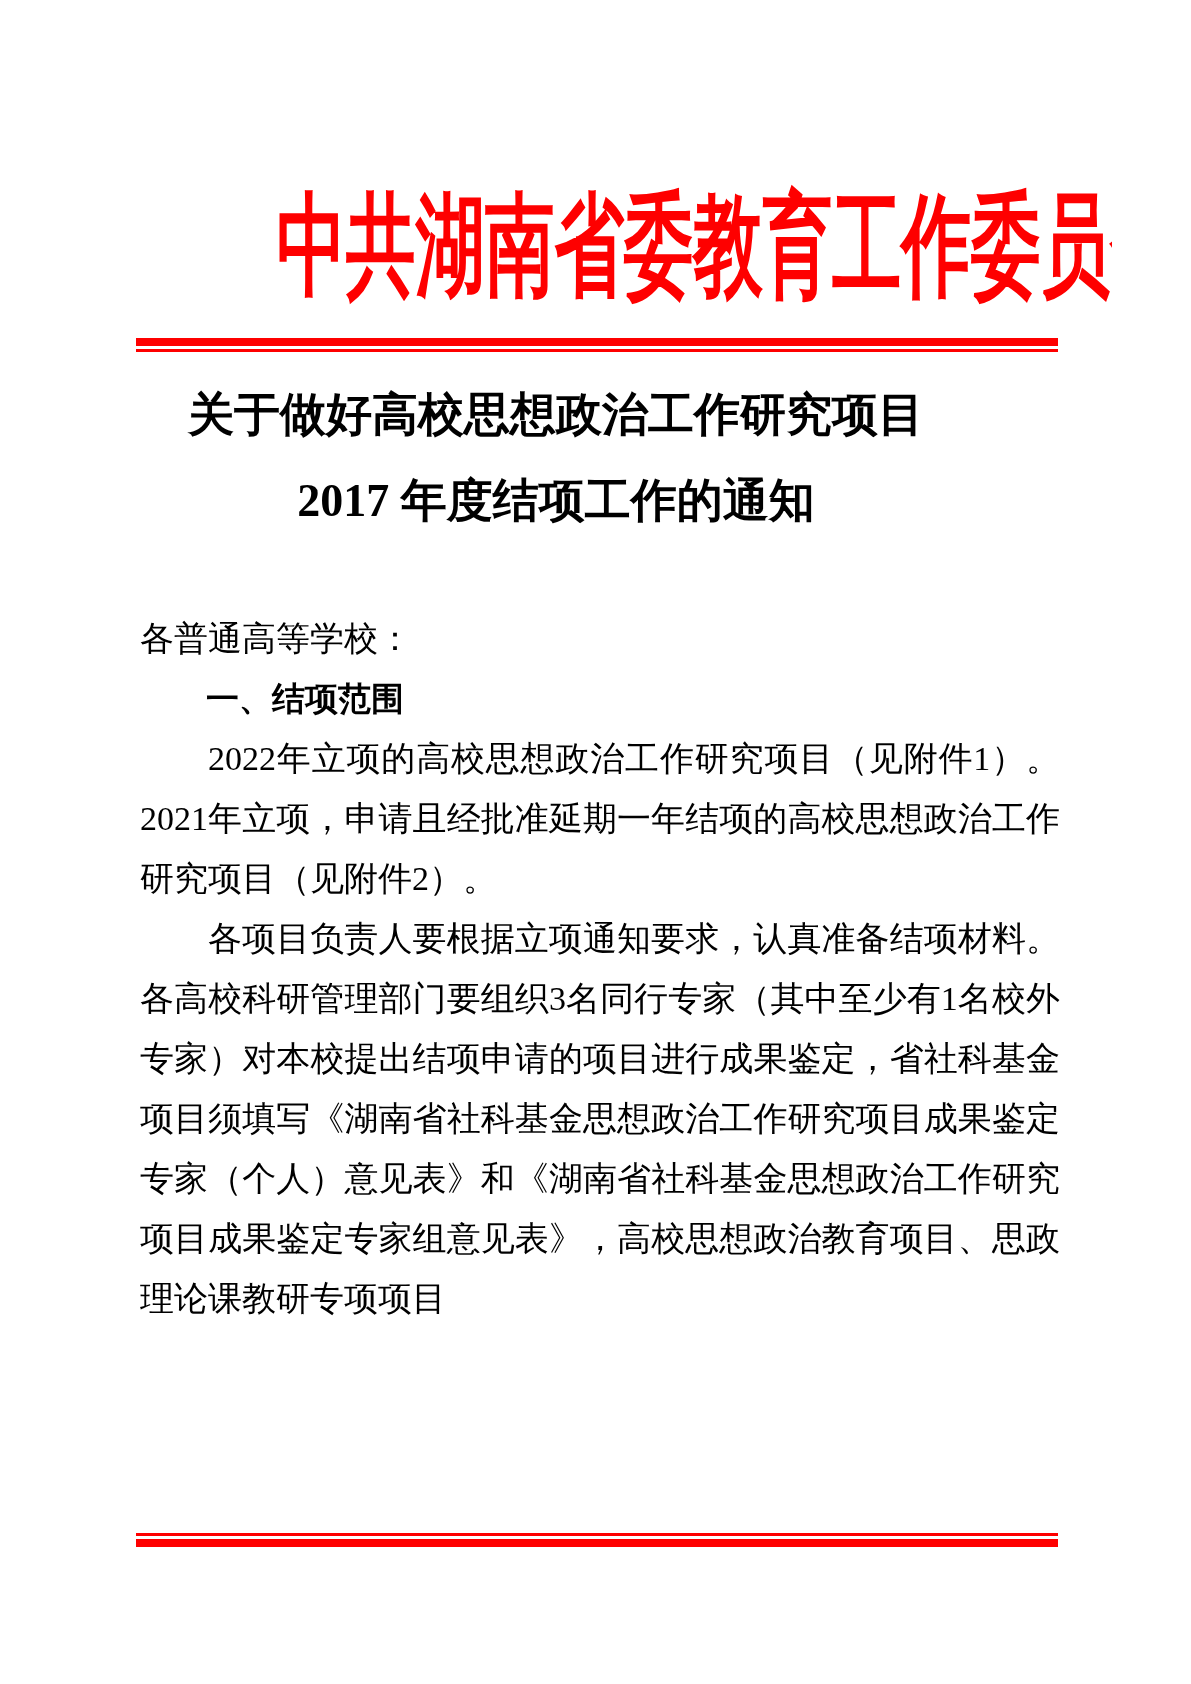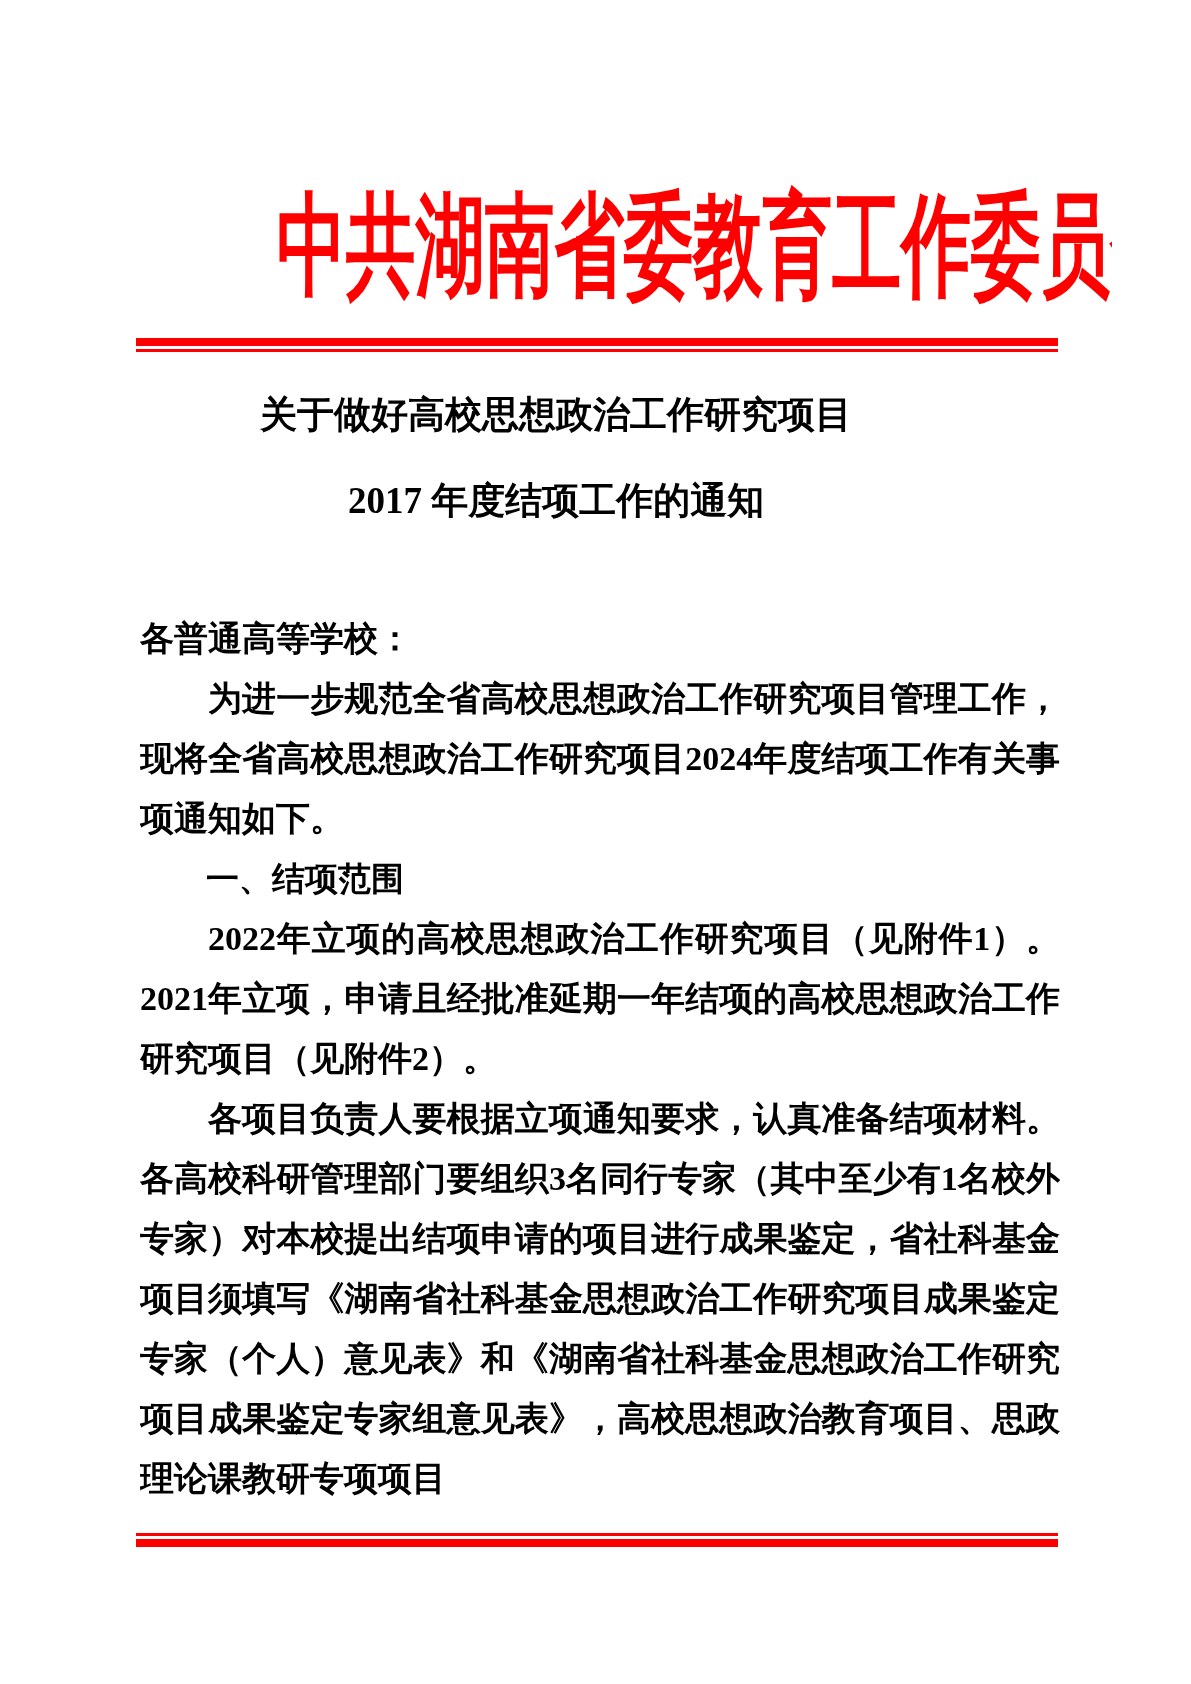--- a/index.html
+++ b/index.html
@@ -52,21 +52,21 @@
   .rule-gap { height: 3px; background: transparent; }
 
   
   .title-block {
     position: absolute;
     top: 372px;
     left: 0;
     width: 100%;
     text-align: center;
     font-weight: bold;
-    font-size: 37px;
+    font-size: 46px;
     line-height: 86px;
     font-family: "Liberation Serif", "DejaVu Serif", serif;
     color: #000000;
   }
 
   
   .doc-body {
     position: absolute;
     top: 609px;
     left: 140px;
@@ -76,21 +76,20 @@
     font-size: 34px;
     line-height: 60px;
     text-align: justify;
     text-justify: inter-ideograph;
     font-family: "Liberation Serif", "DejaVu Serif", serif;
     color: #000000;
   }
   .doc-body p, .doc-body h3 {
     margin: 0;
     padding: 0;
-    font-weight: bold;
   }
   .para-indent {
     text-indent: 2em;
   }
   .section-heading {
     text-indent: 2em;
     font-family: "Liberation Sans", "DejaVu Sans", sans-serif;
     font-weight: bold;
     font-size: 33px;
     line-height: 60px;
@@ -111,21 +110,20 @@
     <div class="rule-line thin"></div>
   </div>
 
   <div class="title-block">
     <div>关于做好高校思想政治工作研究项目</div>
     <div>2017 年度结项工作的通知</div>
   </div>
 
   <div class="doc-body">
     <p>各普通高等学校：</p>
-    <p class="para-indent">为进一步规范全省高校思想政治工作研究项目管理工作，现将全省高校思想政治工作研究项目2024年度结项工作有关事项通知如下。</p>
     <h3 class="section-heading">一、结项范围</h3>
     <p class="para-indent">2022年立项的高校思想政治工作研究项目（见附件1）。2021年立项，申请且经批准延期一年结项的高校思想政治工作研究项目（见附件2）。</p>
     <p class="para-indent">各项目负责人要根据立项通知要求，认真准备结项材料。各高校科研管理部门要组织3名同行专家（其中至少有1名校外专家）对本校提出结项申请的项目进行成果鉴定，省社科基金项目须填写《湖南省社科基金思想政治工作研究项目成果鉴定专家（个人）意见表》和《湖南省社科基金思想政治工作研究项目成果鉴定专家组意见表》，高校思想政治教育项目、思政理论课教研专项项目</p>
   </div>
 
   <div class="rule rule-bottom">
     <div class="rule-line thin"></div>
     <div class="rule-gap"></div>
     <div class="rule-line thick"></div>
   </div>

